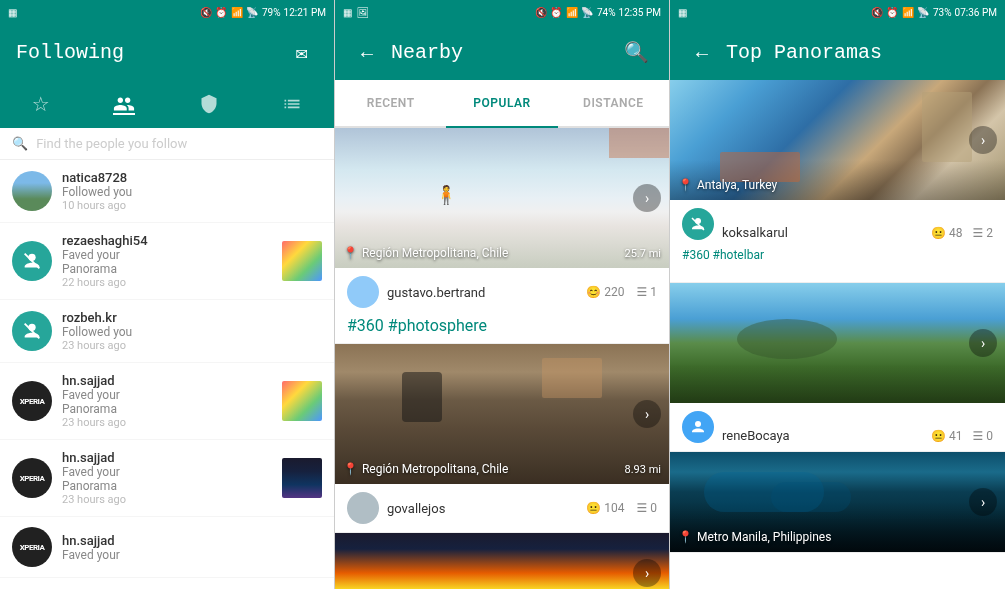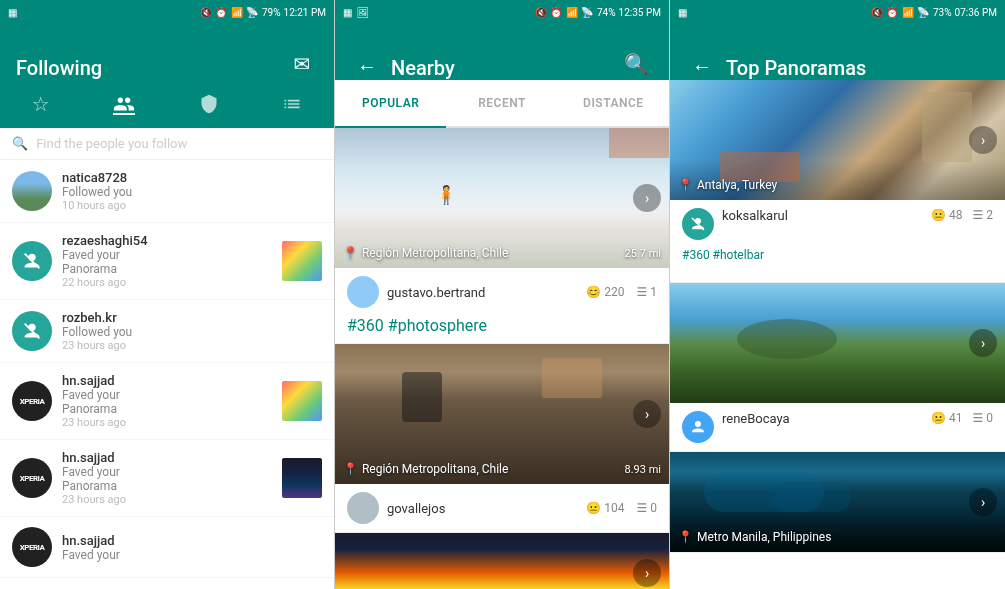--- a/index.html
+++ b/index.html
@@ -35,23 +35,24 @@
       font-size: 10px;
     }
     .status-bar .left { display: flex; gap: 4px; align-items: center; }
     .status-bar .right { display: flex; gap: 3px; align-items: center; font-size: 10px; }
 
     
     .app-bar {
       height: 56px;
       background: #00897b;
       display: flex;
-      align-items: flex-end;
+      align-items: center;
       padding: 0 16px;
       color: white;
+      font-family: Liberation Mono, monospace;
     }
     .app-bar-title {
       font-size: 20px;
       font-weight: 500;
       flex: 1;
       color: white;
     }
     .app-bar .icon-btn {
       width: 32px; height: 32px;
       display: flex; align-items: center; justify-content: center;
@@ -227,21 +228,21 @@
       position: absolute;
       bottom: 8px; left: 8px;
       color: white;
       font-size: 12px;
       display: flex; align-items: center; gap: 4px;
       text-shadow: 0 1px 3px rgba(0,0,0,0.7);
     }
     .top-meta {
       padding: 8px 12px;
       display: flex;
-      align-items: flex-start;
+      align-items: flex-end;
       gap: 8px;
     }
     .top-meta .u-avatar {
       width: 32px; height: 32px;
       border-radius: 50%;
       flex-shrink: 0;
     }
     .top-meta .username { font-size: 13px; color: #333; flex: 1; }
     .top-meta .stats { display: flex; gap: 10px; align-items: center; }
     .top-meta .stat { display: flex; align-items: center; gap: 3px; font-size: 12px; color: #888; }
@@ -430,22 +431,22 @@
     </div>
   </div>
 
   <div class="app-bar">
     <div class="icon-btn" style="margin-right:8px;">←</div>
     <span class="app-bar-title">Nearby</span>
     <div class="icon-btn">🔍</div>
   </div>
 
   <div class="tab-filter-bar">
+    <div class="tab-filter">RECENT</div>
     <div class="tab-filter active">POPULAR</div>
-    <div class="tab-filter">RECENT</div>
     <div class="tab-filter">DISTANCE</div>
   </div>
 
   <div class="nearby-list">
 
     <div class="panorama-card">
       <div class="pano-image">
         <div class="snow-pano" style="position:relative;">
 
           <div style="position:absolute;left:30%;top:40%;font-size:18px;">🧍</div>

